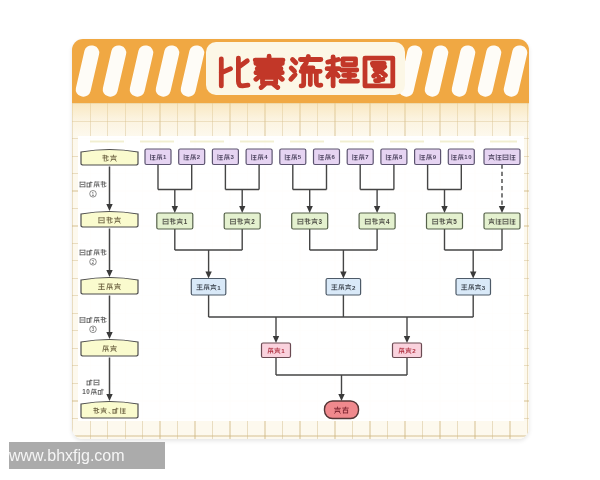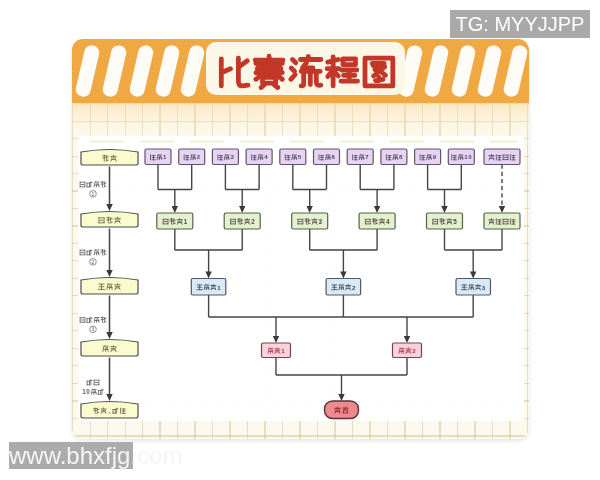--- a/index.html
+++ b/index.html
@@ -1,33 +1,32 @@
 <!DOCTYPE html>
 <html><head><meta charset="utf-8">
 <style>
   html,body{margin:0;padding:0;}
   #page{position:relative;width:600px;height:480px;background:#ffffff;overflow:hidden;font-family:"Liberation Sans",sans-serif;}
   #tg{position:absolute;left:450px;top:10px;width:140px;height:28px;background:#a9a9a9;color:#fff;font-size:20px;line-height:28px;text-align:center;}
-  #wm{position:absolute;left:9px;top:442px;width:124px;height:27px;background:#ababab;color:#f5f5f5;font-size:24px;line-height:27px;text-align:left;}
+  #wm{position:absolute;left:9px;top:442px;width:156px;height:27px;background:#ababab;color:#f5f5f5;font-size:16px;line-height:27px;text-align:left;}
   #card{position:absolute;left:72px;top:39px;width:457px;height:400px;border-radius:11px;overflow:hidden;box-shadow:0 2px 4px rgba(0,0,0,0.10);}
   #banner{position:absolute;left:0;top:0;width:100%;height:64px;background:#f0a843;}
   .stripe{position:absolute;top:6px;width:14.5px;height:52px;background:#fefcf7;border-radius:7px;transform:rotate(13deg);}
   #pill{position:absolute;left:133.5px;top:3px;width:199px;height:53px;background:#fcf7e6;border-radius:10px;}
   #body{position:absolute;left:0;top:64px;width:100%;height:336px;background:
       repeating-linear-gradient(to right, rgba(204,178,122,0.40) 0 1px, transparent 1px 17.5px),
       repeating-linear-gradient(to bottom, rgba(204,178,122,0.40) 0 1px, transparent 1px 17.5px),
       #fdf9ee;}
   #fade{position:absolute;left:0;top:64px;width:100%;height:336px;
       background:linear-gradient(to bottom, rgba(245,214,148,0.5) 0px, rgba(248,228,185,0.28) 16px, rgba(252,243,222,0.1) 32px, rgba(255,255,255,0) 48px);}
   #white{position:absolute;left:6px;top:97px;width:446px;height:285px;background:rgba(255,255,255,0.97);}
   #flow{position:absolute;left:0;top:0;}
 </style></head>
 <body>
 <div id="page">
-  <div id="tg">TG: MYYJJPP</div>
   <div id="card">
     <div id="banner">
         <div class="stripe" style="left:8.3px"></div>
         <div class="stripe" style="left:35.2px"></div>
         <div class="stripe" style="left:61.9px"></div>
         <div class="stripe" style="left:87.6px"></div>
         <div class="stripe" style="left:113.2px"></div>
         <div class="stripe" style="left:331.2px"></div>
         <div class="stripe" style="left:357.1px"></div>
         <div class="stripe" style="left:383.7px"></div>

